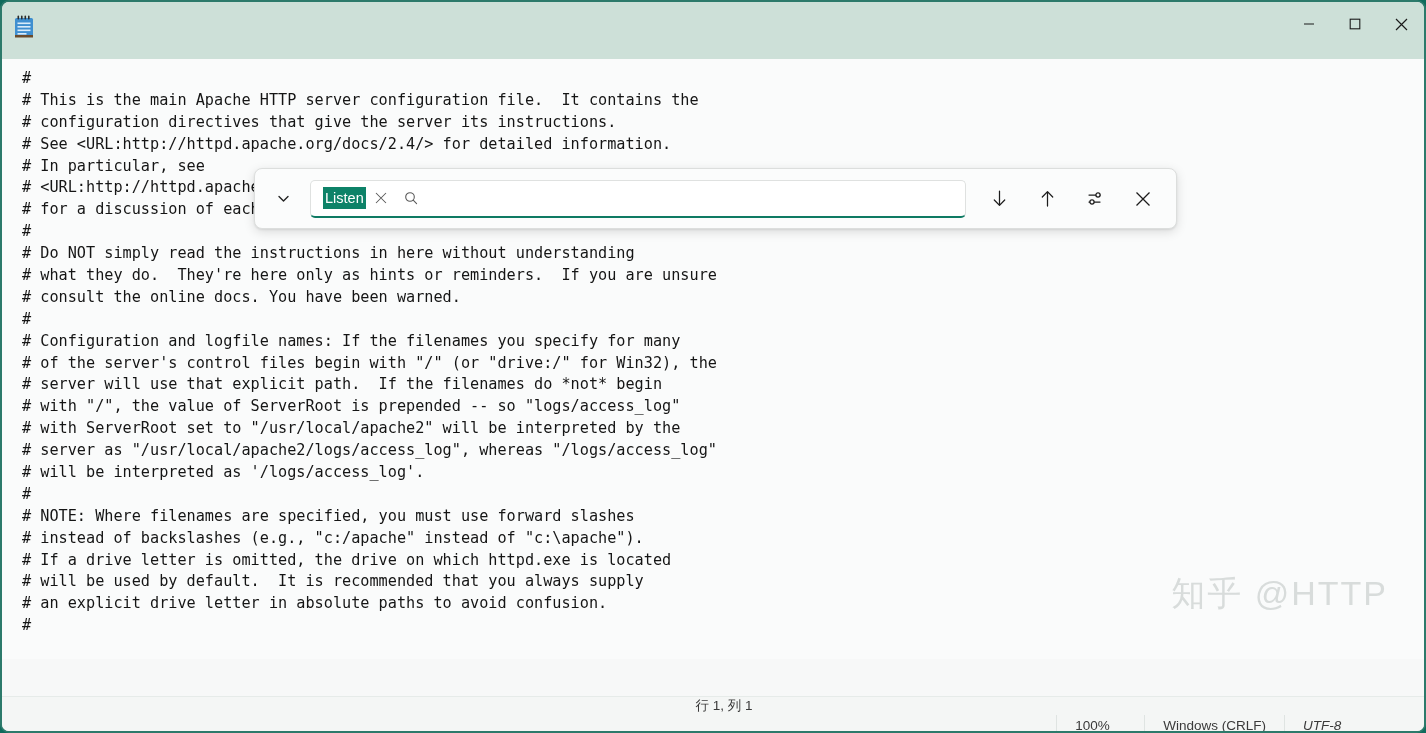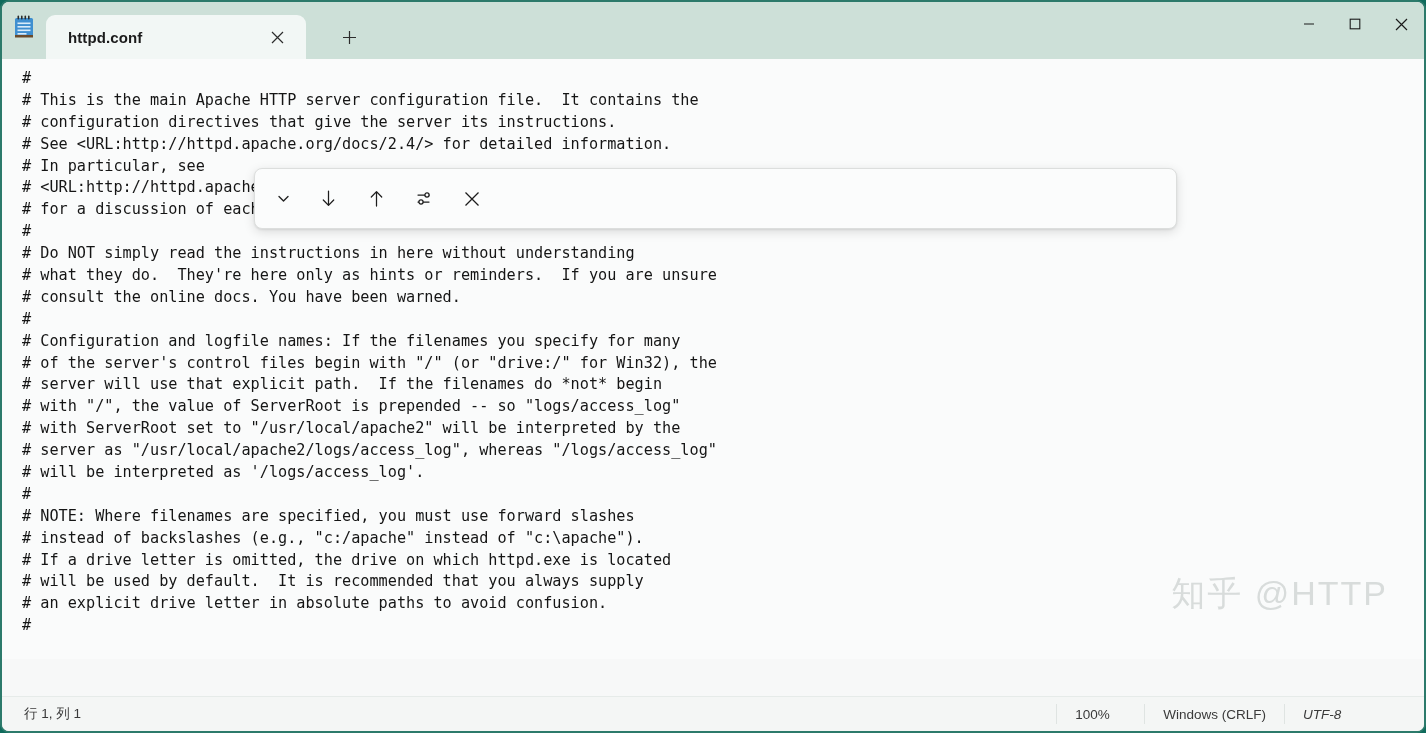--- a/index.html
+++ b/index.html
@@ -225,20 +225,21 @@
     bottom: 0;
     left: 0;
     right: 0;
     height: 35px;
     background: #f4f6f5;
     border-top: 1px solid #e6ebe9;
     display: flex;
     align-items: center;
     font-size: 13.5px;
     color: #3a3a3a;
+    flex-direction: column;
   }
   .status-left { padding-left: 22px; }
   .status-right { margin-left: auto; display: flex; align-items: center; padding-left: 24px; }
   .status-cell {
     padding: 0 18px;
     border-left: 1px solid #dfe4e2;
     height: 20px;
     display: flex;
     align-items: center;
     min-width: 86px;
@@ -277,35 +278,20 @@
         <rect x="4.5" y="18" width="9" height="1.6" fill="#d9ecfa"></rect>
         <g fill="#2b2b2b">
           <rect x="4.5" y="0.6" width="1.6" height="4" rx=".8"></rect>
           <rect x="8" y="0.6" width="1.6" height="4" rx=".8"></rect>
           <rect x="11.5" y="0.6" width="1.6" height="4" rx=".8"></rect>
           <rect x="15" y="0.6" width="1.6" height="4" rx=".8"></rect>
         </g>
       </svg>
     </div>
 
-    <div class="tabstrip">
-      <div class="tab">
-        <span class="tab-title">httpd.conf</span>
-        <span class="tab-close">
-          <svg width="13" height="13" viewBox="0 0 13 13">
-            <path d="M1 1 L12 12 M12 1 L1 12" stroke="currentColor" stroke-width="1.2" fill="none"></path>
-          </svg>
-        </span>
-      </div>
-      <div class="newtab">
-        <svg width="15" height="15" viewBox="0 0 15 15">
-          <path d="M7.5 1 L7.5 14 M1 7.5 L14 7.5" stroke="currentColor" stroke-width="1.2" fill="none"></path>
-        </svg>
-      </div>
-    </div>
 
     <div class="wincontrols">
       <div class="wc">
         <svg width="12" height="12" viewBox="0 0 12 12">
           <path d="M1 6 L11 6" stroke="currentColor" stroke-width="1.1"></path>
         </svg>
       </div>
       <div class="wc">
         <svg width="12" height="12" viewBox="0 0 12 12">
           <rect x="1.2" y="1.2" width="9.6" height="9.6" stroke="currentColor" stroke-width="1.1" fill="none"></rect>
@@ -324,20 +310,34 @@
     <div class="doc" id="doc-body"><div class="line">#</div><div class="line"># This is the main Apache HTTP server configuration file.  It contains the</div><div class="line"># configuration directives that give the server its instructions.</div><div class="line"># See &lt;URL:http://httpd.apache.org/docs/2.4/&gt; for detailed information.</div><div class="line"># In particular, see</div><div class="line"># &lt;URL:http://httpd.apache.org/docs/2.4/mod/directives.html&gt;</div><div class="line"># for a discussion of each configuration directive.</div><div class="line">#</div><div class="line"># Do NOT simply read the instructions in here without understanding</div><div class="line"># what they do.  They're here only as hints or reminders.  If you are unsure</div><div class="line"># consult the online docs. You have been warned.</div><div class="line">#</div><div class="line"># Configuration and logfile names: If the filenames you specify for many</div><div class="line"># of the server's control files begin with "/" (or "drive:/" for Win32), the</div><div class="line"># server will use that explicit path.  If the filenames do *not* begin</div><div class="line"># with "/", the value of ServerRoot is prepended -- so "logs/access_log"</div><div class="line"># with ServerRoot set to "/usr/local/apache2" will be interpreted by the</div><div class="line"># server as "/usr/local/apache2/logs/access_log", whereas "/logs/access_log"</div><div class="line"># will be interpreted as '/logs/access_log'.</div><div class="line">#</div><div class="line"># NOTE: Where filenames are specified, you must use forward slashes</div><div class="line"># instead of backslashes (e.g., "c:/apache" instead of "c:\apache").</div><div class="line"># If a drive letter is omitted, the drive on which httpd.exe is located</div><div class="line"># will be used by default.  It is recommended that you always supply</div><div class="line"># an explicit drive letter in absolute paths to avoid confusion.</div><div class="line">#</div></div>
 
     <div class="findbar">
 
       <div class="expand-btn">
         <svg width="15" height="15" viewBox="0 0 15 15">
           <path d="M3 5.5 L7.5 10 L12 5.5" stroke="currentColor" stroke-width="1.35" fill="none" stroke-linecap="round" stroke-linejoin="round"></path>
         </svg>
       </div>
 
+      <div class="searchfield">
+        <span class="search-text" title="查找">Listen</span>
+        <span class="field-btn">
+          <svg width="12" height="12" viewBox="0 0 12 12">
+            <path d="M1 1 L11 11 M11 1 L1 11" stroke="currentColor" stroke-width="1.05" fill="none"></path>
+          </svg>
+        </span>
+        <span class="field-btn">
+          <svg width="14" height="14" viewBox="0 0 14 14">
+            <circle cx="6" cy="6" r="4.3" stroke="currentColor" stroke-width="1.1" fill="none"></circle>
+            <path d="M9.2 9.2 L12.6 12.6" stroke="currentColor" stroke-width="1.1" stroke-linecap="round"></path>
+          </svg>
+        </span>
+      </div>
 
       <div class="nav-btn">
         <svg width="19" height="19" viewBox="0 0 19 19">
           <path d="M9.5 2 L9.5 16 M4.3 11 L9.5 16.4 L14.7 11" stroke="currentColor" stroke-width="1.25" fill="none" stroke-linecap="round" stroke-linejoin="round"></path>
         </svg>
       </div>
 
       <div class="nav-btn">
         <svg width="19" height="19" viewBox="0 0 19 19">
           <path d="M9.5 17 L9.5 3 M4.3 8 L9.5 2.6 L14.7 8" stroke="currentColor" stroke-width="1.25" fill="none" stroke-linecap="round" stroke-linejoin="round"></path>

